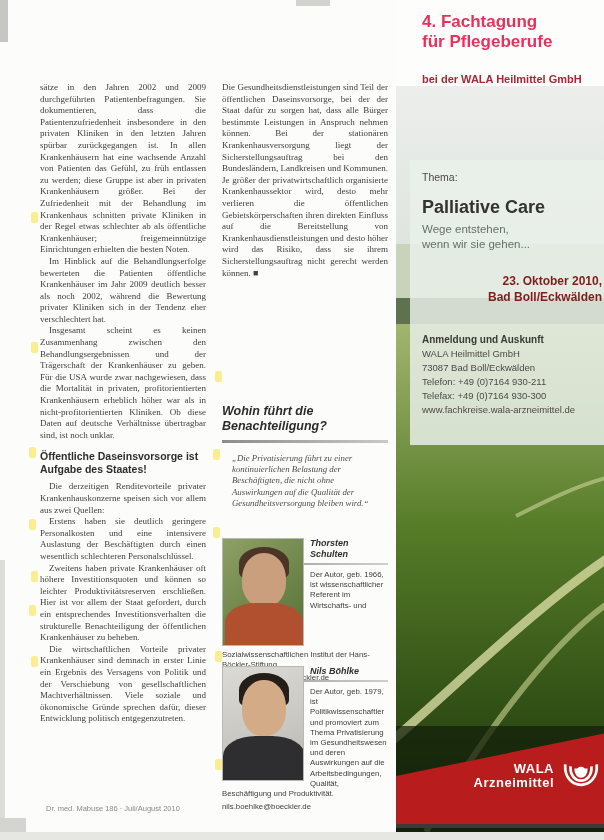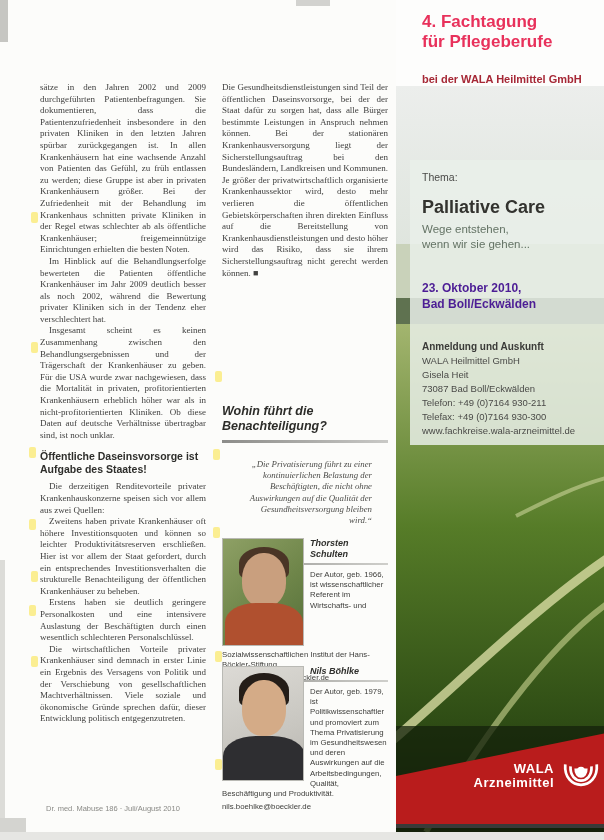--- a/index.html
+++ b/index.html
@@ -18,21 +18,21 @@
   .col{position:absolute;width:166px;color:#414140;filter:blur(.35px);}
   .col1{left:40px;top:82px;}
   .col2{left:222px;top:82px;}
   .body{margin:0;font:9px/11.6px "Liberation Serif",serif;text-align:justify;overflow-wrap:break-word;}
   .ind{text-indent:9px;}
   .subhead{margin:9px 0 5px;font:bold 10.5px/13px "Liberation Sans",sans-serif;color:#2e2e2b;}
 
   .infobox{position:absolute;left:222px;top:404px;width:166px;filter:blur(.3px);}
   .infobox-title{margin:0 0 6px;width:130px;font:italic bold 12.5px/15px "Liberation Sans",sans-serif;color:#2c2c29;}
   .rule{height:3px;background:linear-gradient(to right,#8c8c89,#c9c9c6);margin:0 0 8px;}
-  .quote{margin:16px;font:italic 8.8px/11.2px "Liberation Serif",serif;color:#4e4e4b;text-align:right;}
+  .quote{margin:10px;font:italic 8.8px/11.2px "Liberation Serif",serif;color:#4e4e4b;text-align:left;}
 
   
   .author{position:absolute;left:222px;width:166px;filter:blur(.3px);}
   .author-1{top:536px;}
   .author-2{top:664px;}
   .photo{float:left;width:82px;margin:2px 6px 4px 0;position:relative;overflow:hidden;border:1px solid #b9b9b4;box-sizing:border-box;}
   .photo-ts{height:108px;background:linear-gradient(140deg,#8ea065 0%,#6e8549 55%,#55703a 100%);}
   .photo-nb{height:115px;background:linear-gradient(160deg,#dcdad5 0%,#c8c6c0 60%,#b5b3ae 100%);}
   .ph-hair{position:absolute;border-radius:50% 50% 20% 20%;}
   .ph-face{position:absolute;border-radius:48% 48% 44% 44%;}
@@ -54,21 +54,21 @@
   .ad{position:absolute;left:396px;top:0;width:216px;height:832px;background:#fdfdfc;}
   .ad-header{position:relative;z-index:3;padding:12px 0 0 26px;}
   .ad-title-line{font:bold 17px/20px "Liberation Sans",sans-serif;color:#e8315b;filter:blur(.3px);}
   .ad-subtitle{margin-top:21px;font:bold 11px/13px "Liberation Sans",sans-serif;color:#a62836;filter:blur(.3px);}
   .ad-photo{position:absolute;left:0;top:86px;right:0;bottom:0;overflow:hidden;}
   .ad-photo svg{display:block;}
   .ad-overlay{position:absolute;z-index:2;left:14px;right:0;top:160px;height:285px;background:rgba(233,240,233,.84);padding:10px 10px 4px 12px;box-sizing:border-box;filter:blur(.25px);}
   .thema-label{font:10.5px/14px "Liberation Sans",sans-serif;color:#4a4a48;}
   .thema-title{margin-top:12px;font:bold 18px/22px "Liberation Sans",sans-serif;color:#33332f;}
   .motto{margin-top:4px;font:11.5px/15px "Liberation Sans",sans-serif;color:#647365;}
-  .date{margin-top:28px;font:bold 12px/16px "Liberation Sans",sans-serif;color:#4c1d95;}
+  .date{margin-top:21px;font:bold 12px/16px "Liberation Sans",sans-serif;color:#7f1d1d;text-align:right;}
   .contact{margin-top:28px;}
   .contact-heading{font:bold 10px/14px "Liberation Sans",sans-serif;color:#3a3a38;}
   .contact-line{font:9.5px/14px "Liberation Sans",sans-serif;color:#4a4a48;}
   .ad-band{position:absolute;z-index:4;left:0;right:0;bottom:8px;height:96px;background:#b91c1c;clip-path:polygon(0 50%,100% 4%,100% 100%,0 100%);}
   .band-text{position:absolute;right:58px;bottom:34px;text-align:right;color:#ffffff;font:bold 13px/14px "Liberation Sans",sans-serif;letter-spacing:.5px;filter:blur(.2px);}
   .wala-logo{position:absolute;right:10px;bottom:24px;}
   .ad-bottom-line{position:absolute;left:0;right:0;bottom:4px;height:4px;background:#3a3a38;}
 </style>
 </head>
 <body>
@@ -92,22 +92,22 @@
   <div class="ym" style="left:213px;top:527px"></div>
   <div class="ym" style="left:215px;top:651px"></div>
   <div class="ym" style="left:215px;top:759px"></div>
 
   <div class="col col1">
     <p class="body">sätze in den Jahren 2002 und 2009 durchgeführten Patientenbefragungen. Sie dokumentieren, dass die Patientenzufriedenheit insbesondere in den privaten Kliniken in den letzten Jahren spürbar zurückgegangen ist. In allen Krankenhäusern hat eine wachsende Anzahl von Patienten das Gefühl, zu früh entlassen zu werden; diese Gruppe ist aber in privaten Krankenhäusern größer. Bei der Zufriedenheit mit der Behandlung im Krankenhaus schnitten private Kliniken in der Regel etwas schlechter ab als öffentliche Krankenhäuser; freigemeinnützige Einrichtungen erhielten die besten Noten.</p>
     <p class="body ind">Im Hinblick auf die Behandlungserfolge bewerteten die Patienten öffentliche Krankenhäuser im Jahr 2009 deutlich besser als noch 2002, während die Bewertung privater Kliniken sich in der Tendenz eher verschlechtert hat.</p>
     <p class="body ind">Insgesamt scheint es keinen Zusammenhang zwischen den Behandlungsergebnissen und der Trägerschaft der Krankenhäuser zu geben. Für die USA wurde zwar nachgewiesen, dass die Mortalität in privaten, profitorientierten Krankenhäusern erheblich höher war als in nicht-profitorientierten Kliniken. Ob diese Daten auf deutsche Verhältnisse übertragbar sind, ist noch unklar.</p>
     <h2 class="subhead">Öffentliche Daseinsvorsorge ist Aufgabe des Staates!</h2>
     <p class="body ind">Die derzeitigen Renditevorteile privater Krankenhauskonzerne speisen sich vor allem aus zwei Quellen:</p>
+    <p class="body ind">Erstens haben sie deutlich geringere Personalkosten und eine intensivere Auslastung der Beschäftigten durch einen wesentlich schlechteren Personalschlüssel.</p>
     <p class="body ind">Zweitens haben private Krankenhäuser oft höhere Investitionsquoten und können so leichter Produktivitätsreserven erschließen. Hier ist vor allem der Staat gefordert, durch ein entsprechendes Investitionsverhalten die strukturelle Benachteiligung der öffentlichen Krankenhäuser zu beheben.</p>
-    <p class="body ind">Erstens haben sie deutlich geringere Personalkosten und eine intensivere Auslastung der Beschäftigten durch einen wesentlich schlechteren Personalschlüssel.</p>
     <p class="body ind">Die wirtschaftlichen Vorteile privater Krankenhäuser sind demnach in erster Linie ein Ergebnis des Versagens von Politik und der Verschiebung von gesellschaftlichen Machtverhältnissen. Viele soziale und ökonomische Gründe sprechen dafür, dieser Entwicklung politisch entgegenzutreten.</p>
   </div>
 
   <div class="col col2">
     <p class="body">Die Gesundheitsdienstleistungen sind Teil der öffentlichen Daseinsvorsorge, bei der der Staat dafür zu sorgen hat, dass alle Bürger bestimmte Leistungen in Anspruch nehmen können. Bei der stationären Krankenhausversorgung liegt der Sicherstellungsauftrag bei den Bundesländern, Landkreisen und Kommunen. Je größer der privatwirtschaftlich organisierte Krankenhaussektor wird, desto mehr verlieren die öffentlichen Gebietskörperschaften ihren direkten Einfluss auf die Bereitstellung von Krankenhausdienstleistungen und desto höher wird das Risiko, dass sie ihrem Sicherstellungsauftrag nicht gerecht werden können. ■</p>
   </div>
 
   <div class="infobox">
     <h3 class="infobox-title">Wohin führt die Benachteiligung?</h3>
     <div class="rule"></div>
@@ -180,21 +180,20 @@
         <div>Wege entstehen,</div>
         <div>wenn wir sie gehen...</div>
       </div>
       <div class="date">
         <div>23. Oktober 2010,</div>
         <div>Bad Boll/Eckwälden</div>
       </div>
       <div class="contact">
         <div class="contact-heading">Anmeldung und Auskunft</div>
         <div class="contact-line">WALA Heilmittel GmbH</div>
-        <div class="contact-line">Gisela Heit</div>
         <div class="contact-line">73087 Bad Boll/Eckwälden</div>
         <div class="contact-line">Telefon: +49 (0)7164 930-211</div>
         <div class="contact-line">Telefax: +49 (0)7164 930-300</div>
         <div class="contact-line">www.fachkreise.wala-arzneimittel.de</div>
       </div>
     </div>
 
     <div class="ad-band">
       <div class="band-text">
         <div>WALA</div>

